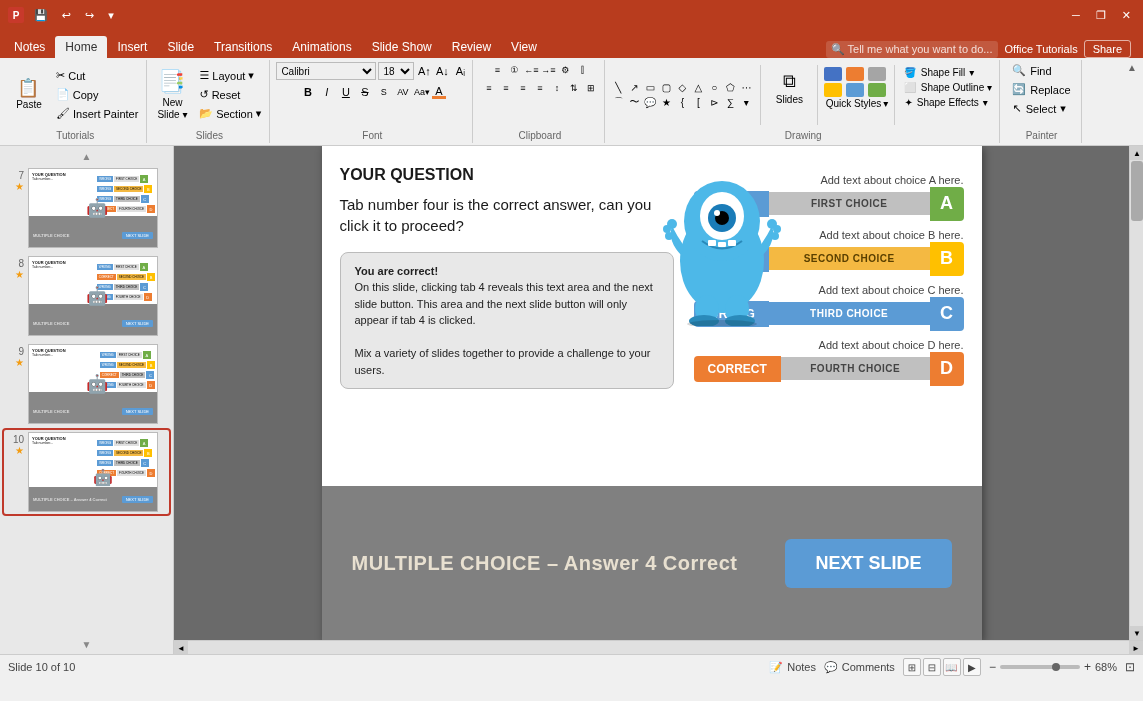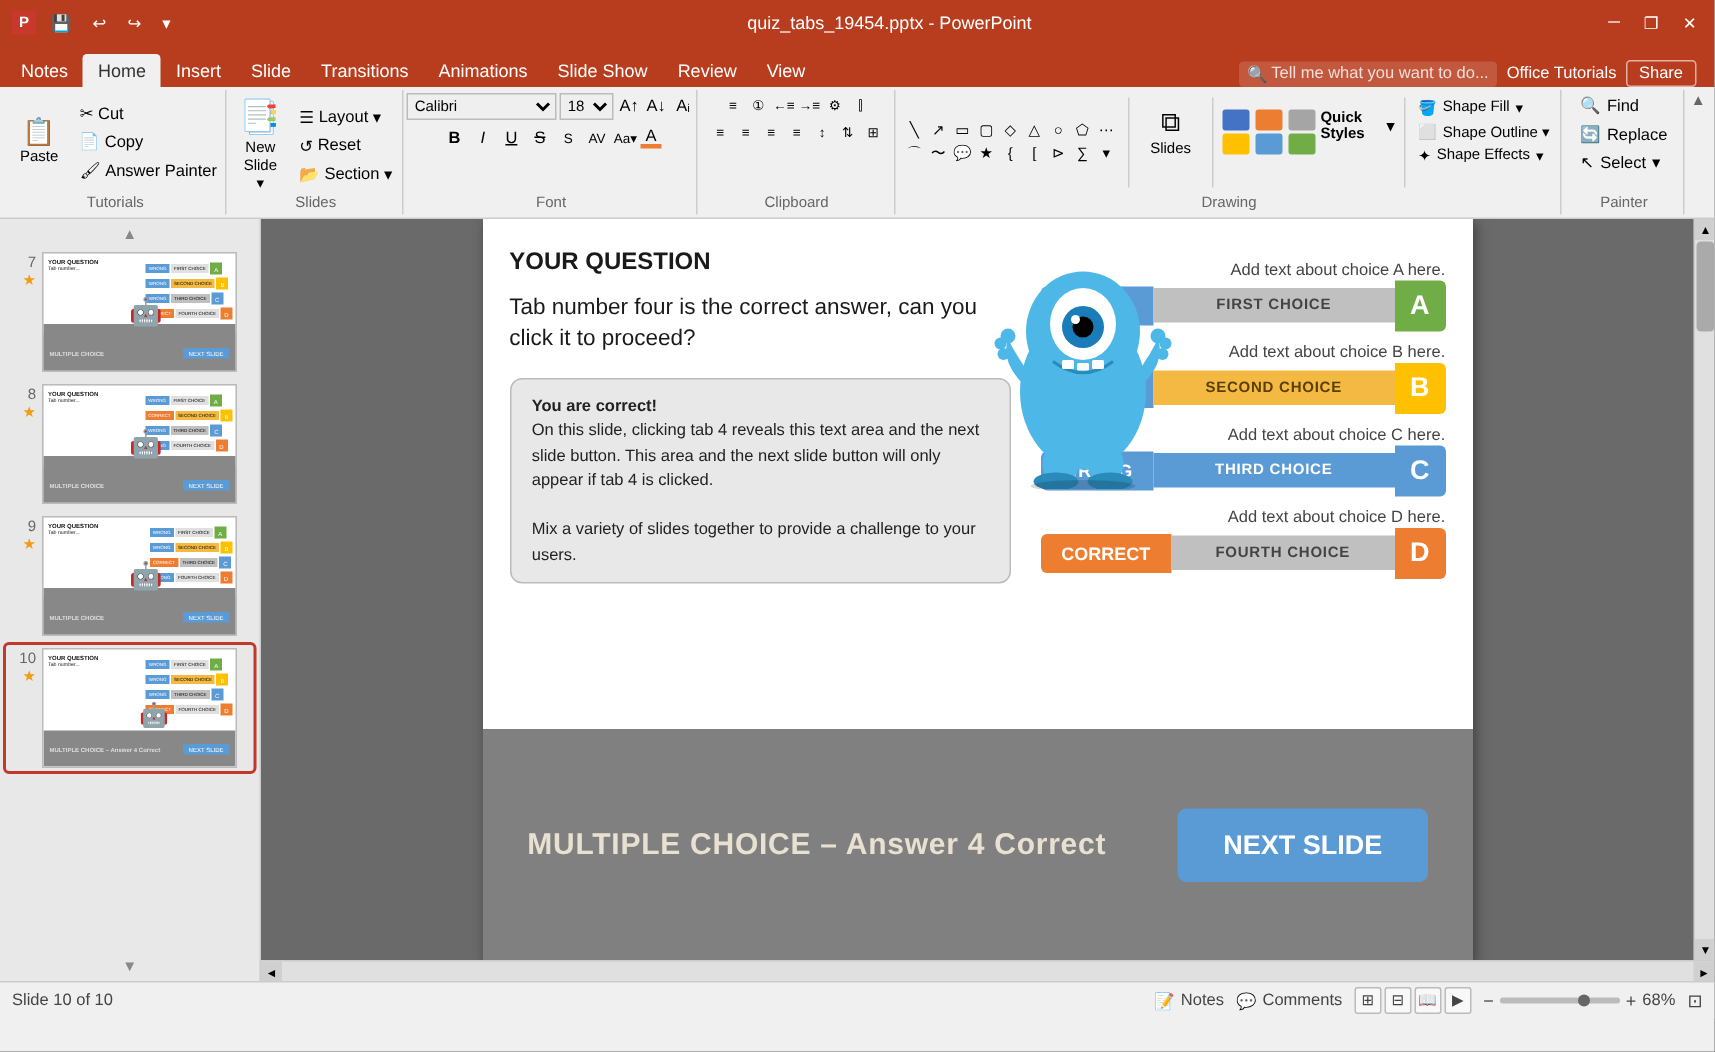--- a/index.html
+++ b/index.html
@@ -396,21 +396,20 @@
 <body>
 
 <div class="title-bar">
   <div class="title-bar-left">
     <div class="title-icon" style="background:#c8392b; color:white; font-size:10px; font-weight:bold;">P</div>
     <div class="tb-btn">💾</div>
     <div class="tb-btn">↩</div>
     <div class="tb-btn">↪</div>
     <div class="tb-btn">▾</div>
   </div>
-  <div class="title-bar-center">quiz_tabs_19454.pptx - PowerPoint</div>
   <div class="title-bar-right">
     <div class="tb-btn">─</div>
     <div class="tb-btn">❐</div>
     <div class="tb-btn">✕</div>
   </div>
 </div>
 
 <div class="ribbon-tabs">
   <div class="ribbon-tab">Notes</div>
   <div class="ribbon-tab active">Home</div>
@@ -442,21 +441,21 @@
     <div class="ribbon-group-content" style="display:flex; gap:2px; align-items:center;">
       <div style="display:flex; flex-direction:column; align-items:center; gap:1px;">
         <div class="rib-btn" style="min-width:42px;">
           <span class="icon">📋</span>
           <span class="label">Paste</span>
         </div>
       </div>
       <div style="display:flex; flex-direction:column; gap:2px;">
         <div class="rib-btn-small">✂ <span>Cut</span></div>
         <div class="rib-btn-small">📄 <span>Copy</span></div>
-        <div class="rib-btn-small">🖌 <span>Answer Painter</span></div>
+        <div class="rib-btn-small">🖌 <span>Insert Painter</span></div>
       </div>
     </div>
     <div class="ribbon-group-label">Tutorials</div>
   </div>
 
   <div class="ribbon-group" style="min-width:90px;">
     <div class="ribbon-group-content" style="display:flex; gap:4px;">
       <div class="rib-btn">
         <span style="font-size:22px;">📑</span>
         <span class="label">New<br>Slide ▾</span>
@@ -546,21 +545,21 @@
       <div class="divider"></div>
 
       <div style="display:flex; flex-direction:column; padding-bottom:14px; gap:2px;">
         <div class="rib-btn" style="flex-direction:column; min-width:44px; font-size:10px;">
           <span style="font-size:18px;">⧉</span>
           <span>Slides</span>
         </div>
       </div>
       <div class="divider"></div>
 
-      <div style="display:flex; flex-direction:row; padding-bottom:14px; gap:1px; align-items:flex-start;font-weight:bold;">
+      <div style="display:flex; flex-direction:column; padding-bottom:14px; gap:1px; align-items:flex-end;">
         <div class="qs-grid">
           <div class="qs-cell"></div>
           <div class="qs-cell"></div>
           <div class="qs-cell"></div>
           <div class="qs-cell"></div>
           <div class="qs-cell"></div>
           <div class="qs-cell"></div>
         </div>
         <div style="font-size:10px; cursor:pointer; display:flex; align-items:center; gap:2px;">
           <span>Quick Styles</span> ▾

